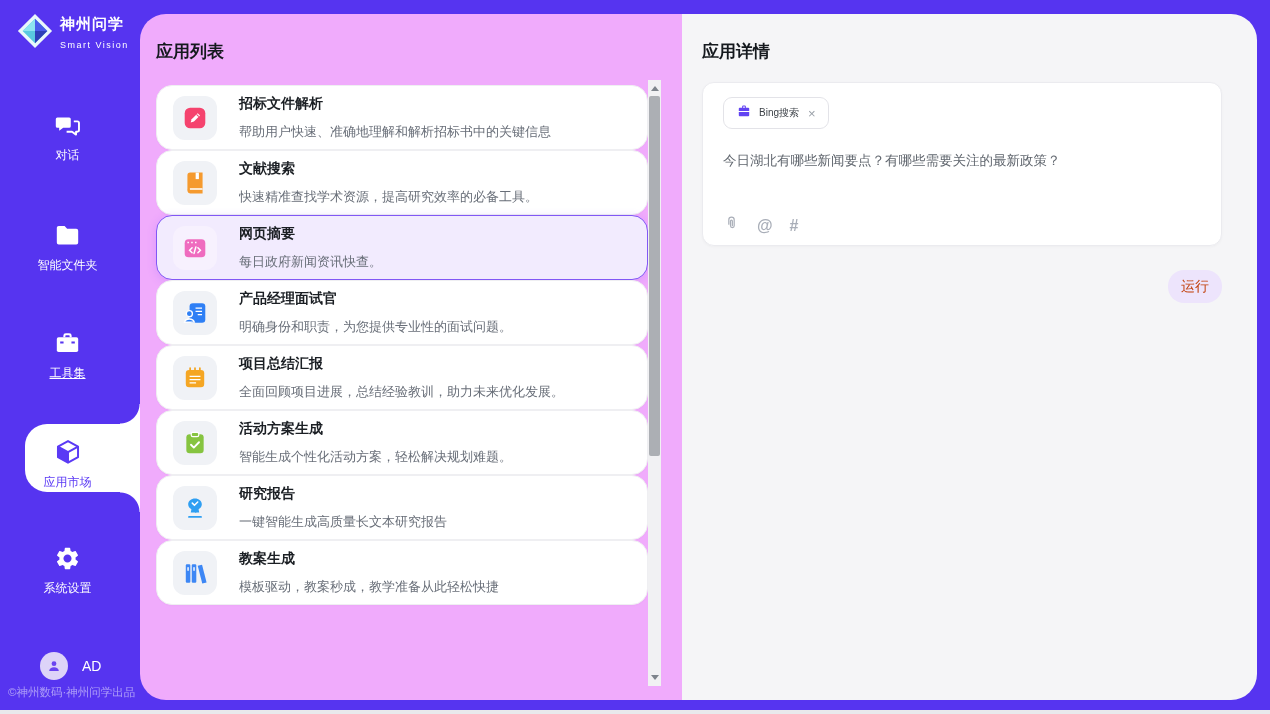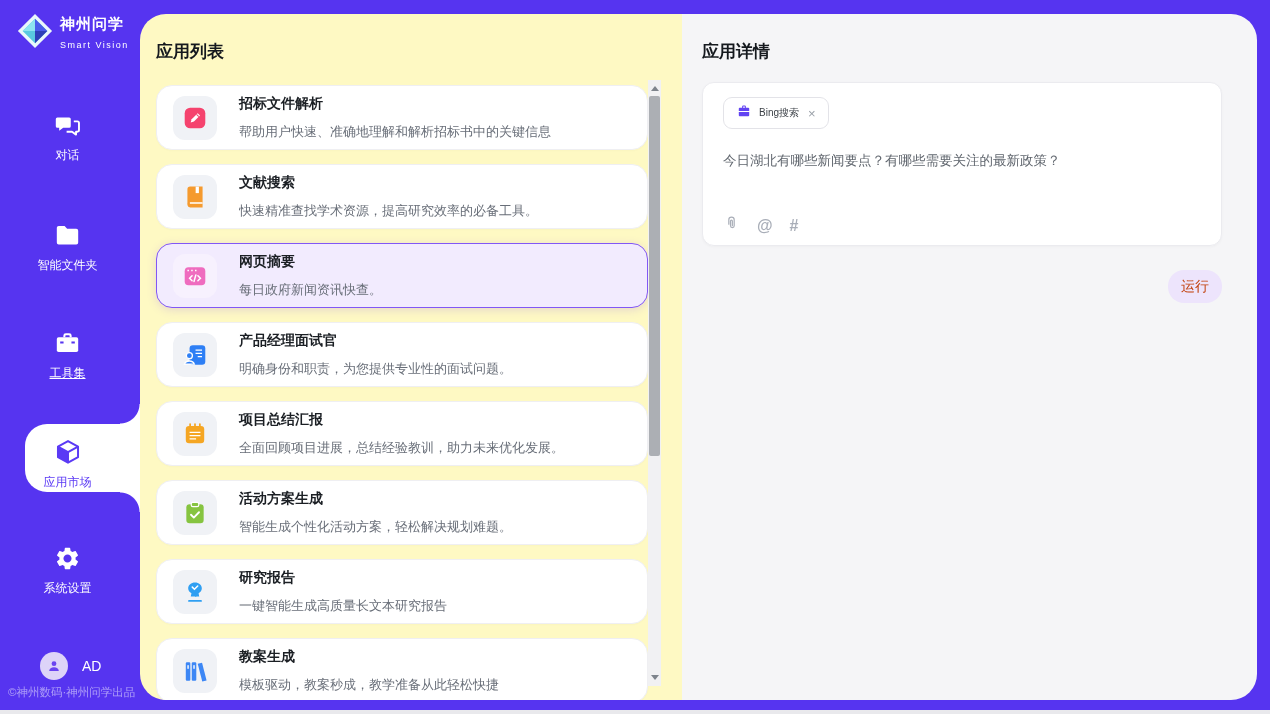--- a/index.html
+++ b/index.html
@@ -29,26 +29,26 @@
   .active-bump::after { content:""; position:absolute; right:0; bottom:-20px; width:20px; height:20px;
     background:radial-gradient(circle 20px at 0 100%, #5634F0 0 19px, #fff 20px); }
 
   .user-row { position:absolute; left:40px; top:652px; display:flex; align-items:center; gap:14px; cursor:pointer; }
   .avatar { width:28px; height:28px; border-radius:50%; background:#DDD3F8; display:flex; align-items:center; justify-content:center; }
   .user-name { color:#fff; font-size:14px; }
   .side-footer { position:absolute; left:8px; top:685px; color:rgba(255,255,255,0.5); font-size:11.5px; white-space:nowrap; }
 
   
   .content { position:absolute; left:140px; top:14px; width:1117px; height:686px; border-radius:26px; overflow:hidden; display:flex; }
-  .app-list { position:relative; width:542px; background:#fef9c3; flex:none; }
+  .app-list { position:relative; width:542px; background:#f0abfc; flex:none; }
   .app-detail { position:relative; flex:1; background:#F5F5F7; }
   .panel-title { position:absolute; left:16px; top:26px; font-size:17px; font-weight:bold; color:#15191E; }
   .app-detail .panel-title { left:20px; }
 
-  .cards { position:absolute; left:16px; top:71px; width:492px; display:flex; flex-direction:column; gap:14px; }
+  .cards { position:absolute; left:16px; top:71px; width:492px; display:flex; flex-direction:column; }
   .card { height:65px; background:#fff; border:1px solid #EFEFF2; border-radius:16px; display:flex; align-items:center; padding:0 16px; gap:22px; cursor:pointer; box-shadow:0 1px 2px rgba(0,0,0,0.02); }
   .card.selected { background:#F2EBFE; border:1px solid #8257F5; box-shadow:0 2px 10px rgba(130,87,245,0.2); }
   .app-icon-box { width:44px; height:44px; border-radius:12px; background:#F0F2F6; flex:none; display:flex; align-items:center; justify-content:center; }
   .card.selected .app-icon-box { background:#F7F1FE; }
   .card-text { display:flex; flex-direction:column; gap:4px; min-width:0; }
   .card-title { font-size:14px; font-weight:bold; color:#1B1F24; }
   .card-desc { font-size:13px; color:#686E78; white-space:nowrap; overflow:hidden;margin-top:6px; }
 
   
   .scrollbar { position:absolute; left:508px; top:66px; width:13px; height:606px; background:#F1F1F3; }

